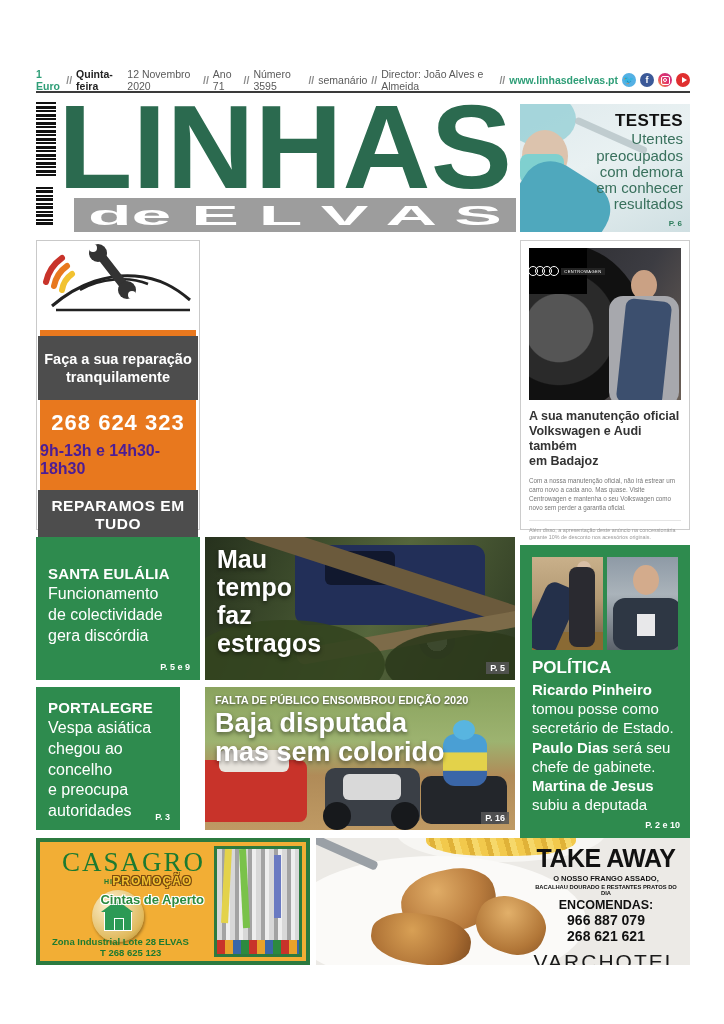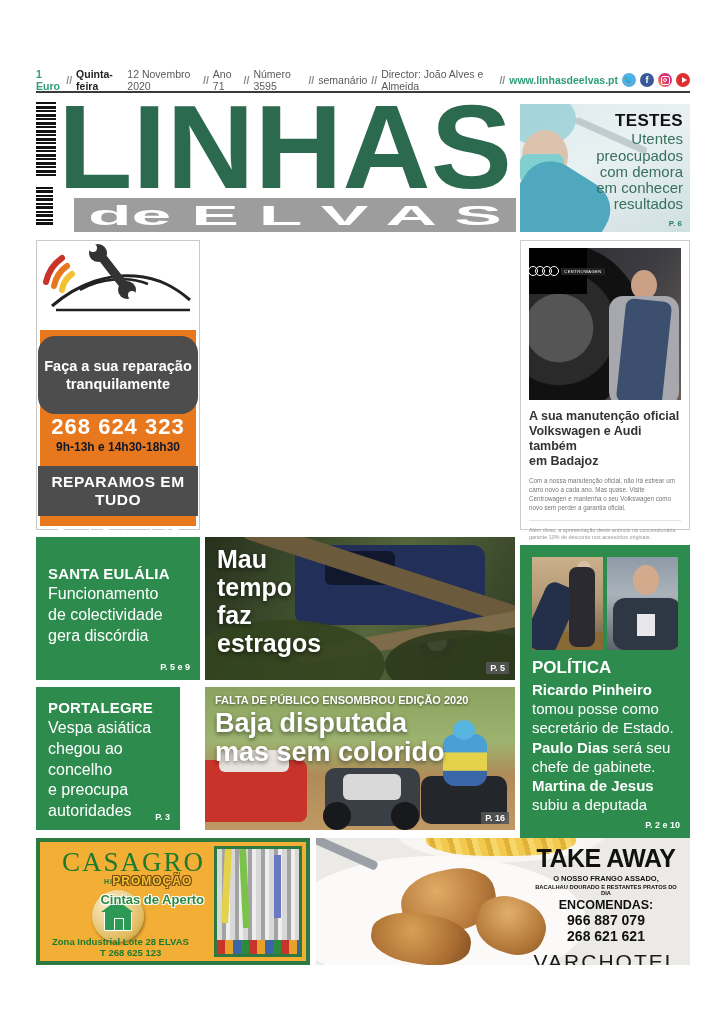--- a/index.html
+++ b/index.html
@@ -60,23 +60,23 @@
 
   
   .bmm{left:36px;top:240px;width:164px;height:290px;border:1px solid #c9c9c9;background:#fff;
        box-sizing:border-box;padding:3px;}
   .bmm-in{width:100%;height:100%;background:#e8781e;display:flex;flex-direction:column;align-items:center;}
   .bmm-top{width:100%;height:86px;background:#fff;position:relative;}
   .bmm-brand{position:absolute;left:10px;bottom:2px;font-family:"Liberation Serif",serif;
              font-style:italic;font-weight:bold;font-size:30px;color:#e8781e;
              text-shadow:1px 1px 0 #b55a10;}
   .bmm-band{width:100%;background:#4d4d4d;color:#fff;text-align:center;font-weight:bold;}
-  .band1{margin-top:6px;font-size:14.5px;padding:21px 2px;line-height:1.25;border-radius:17px;}
-  .bmm-phone{color:#fff;font-weight:bold;font-size:22px;letter-spacing:1px;}
-  .bmm-hours{color:#0f172a;font-weight:bold;font-size:12px;}
+  .band1{margin-top:6px;font-size:14.5px;padding:14px 2px;line-height:1.25;}
+  .bmm-phone{color:#fff;font-weight:bold;font-size:22px;margin-top:10px;letter-spacing:1px;}
+  .bmm-hours{color:#4c1d95;font-weight:bold;font-size:16px;margin-top:6px;}
   .band2{margin-top:12px;font-size:15.5px;padding:7px 2px;letter-spacing:.5px;}
   .bmm-addr{color:#fff;font-weight:bold;font-size:12.5px;margin-top:10px;text-align:center;line-height:1.3;}
 
   
   .mainstory{left:205px;top:240px;width:310px;height:290px;overflow:hidden;
              background:linear-gradient(150deg,#f6bca6 0%,#ef9478 35%,#de6a52 70%,#c24936 100%);}
   .ms-blob1{position:absolute;left:-60px;top:20px;width:170px;height:330px;border-radius:45%;
             background:#2e0f12;transform:rotate(14deg);}
   .ms-arm{position:absolute;left:55px;top:120px;width:150px;height:34px;border-radius:18px;
           background:#2e0f12;transform:rotate(-38deg);}

